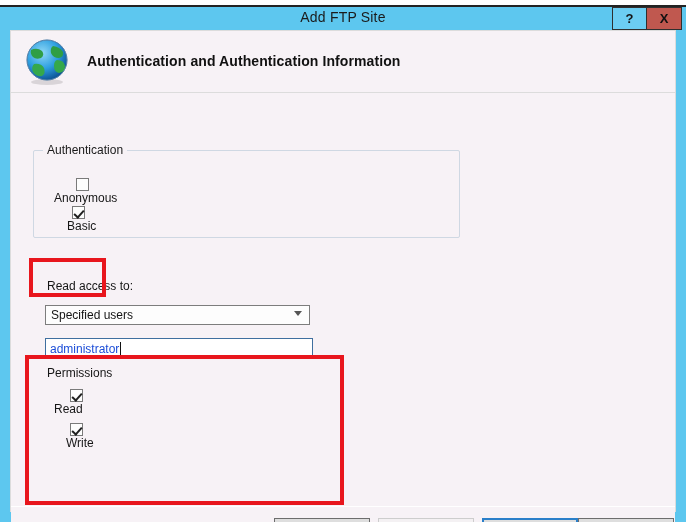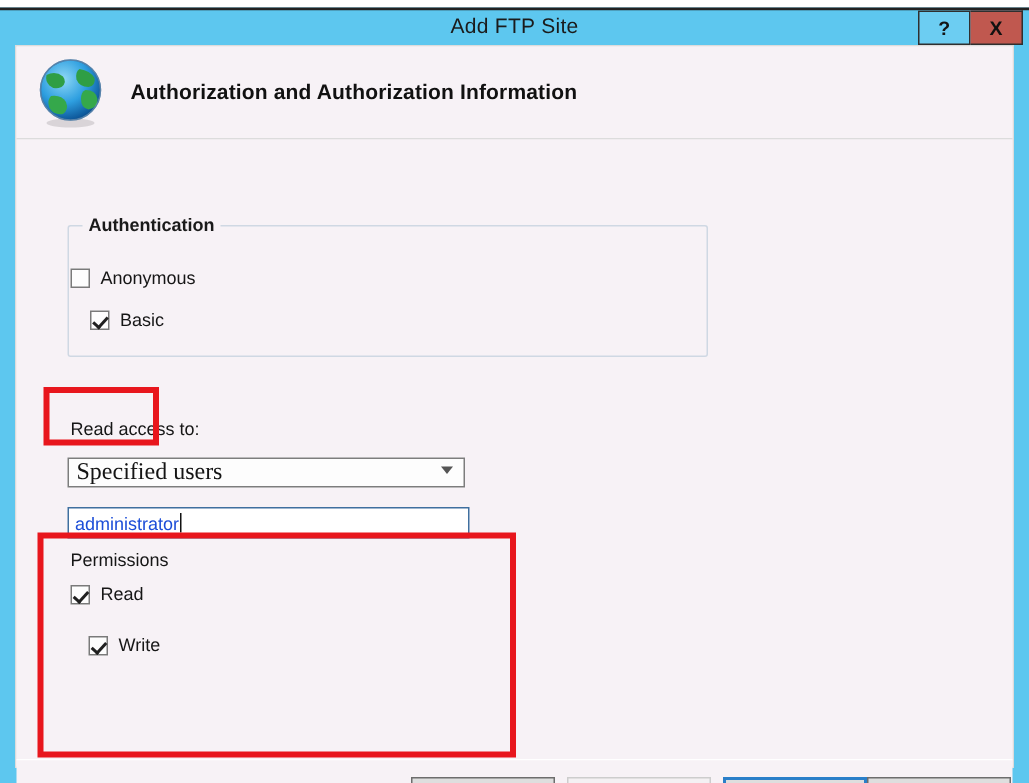--- a/index.html
+++ b/index.html
@@ -67,45 +67,44 @@
     border:1px solid #cfd8e3;
     border-radius:2px;
     box-sizing:border-box;
     background:transparent;
   }
   .gb-legend{
     position:absolute;top:-8px;left:9px;
     background:#f7f2f6;padding:0 4px;
     font-size:12px;color:#1a1a1a;
   }
-  .gb-auth{left:34px;top:57px;width:427px;height:88px;font-weight:bold;}
+  .gb-auth{left:22px;top:57px;width:427px;height:88px;}
   .gb-authz{left:22px;top:161px;width:427px;height:231px;}
 
-  .chk-row{position:absolute;display:flex;align-items:center;}
+  .chk-row{position:absolute;display:flex;align-items:center;flex-direction:column;}
   .cbox{
     width:13px;height:13px;box-sizing:border-box;
     border:1px solid #7a7a7a;background:#fdfdfd;
     position:relative;flex:0 0 auto;
   }
   .cbox.checked::after{
     content:"";position:absolute;left:3px;top:1px;
     width:4px;height:8px;border:solid #202020;
     border-width:0 2px 2px 0;transform:rotate(42deg);
   }
   .chk-label{font-size:12px;color:#161616;margin-left:7px;white-space:nowrap;}
 
   .field-label{position:absolute;font-size:12px;color:#161616;white-space:nowrap;}
 
   .combo{
     position:absolute;box-sizing:border-box;
     background:#fdfdfd;border:1px solid #7d7d7d;
     height:20px;display:flex;align-items:center;
-    padding-left:5px;font-size:16px;color:#141414;
+    padding-left:5px;font-size:12px;color:#141414;
     cursor:pointer;
-    font-family:Liberation Serif, serif;
   }
   .combo .caret{
     position:absolute;right:7px;top:5px;width:0;height:0;
     border-left:4px solid transparent;border-right:4px solid transparent;
     border-top:5px solid #555;
   }
   .textfield{
     position:absolute;box-sizing:border-box;
     background:#ffffff;border:1px solid #3f6f9f;
     height:21px;display:flex;align-items:center;
@@ -165,21 +164,21 @@
             </radialGradient>
           </defs>
           <ellipse cx="28" cy="46" rx="16" ry="3" fill="#000" opacity=".12"></ellipse>
           <circle cx="28" cy="24" r="20" fill="url(#gl)" stroke="#0d4d86" stroke-width="1"></circle>
           <path d="M12 14 q6 -3 11 1 q3 4 -1 7 q-5 2 -8 -1 q-3 -3 -2 -7z" fill="#2f9e45"></path>
           <path d="M15 28 q7 -1 10 4 q2 5 -2 8 q-6 1 -9 -4 q-2 -5 1 -8z" fill="#35a84b"></path>
           <path d="M34 10 q7 1 10 6 q1 5 -4 6 q-6 0 -8 -5 q-1 -5 2 -7z" fill="#2f9e45"></path>
           <path d="M38 24 q7 0 8 6 q0 6 -6 7 q-5 -1 -5 -7 q0 -5 3 -6z" fill="#35a84b"></path>
           <circle cx="28" cy="24" r="20" fill="none" stroke="#ffffff" stroke-opacity=".30" stroke-width="1"></circle>
         </svg>
-        <div class="hdr-caption">Authorization and Authorization Information</div>
+        <div class="hdr-caption">Authentication and Authentication Information</div>
       </div>
 
       <div class="content">
 
         <div class="groupbox gb-auth">
           <div class="gb-legend">Authentication</div>
         </div>
 
         <div class="chk-row" style="left:36px;top:85px;">
           <span class="cbox"></span>
@@ -199,21 +198,21 @@
           <span class="caret"></span>
         </div>
 
         <div class="textfield" style="left:34px;top:245px;width:268px;">
           <span>administrator</span>
             <span class="caretbar"></span>
         </div>
 
         <div class="field-label" style="left:36px;top:273px;">Permissions</div>
 
-        <div class="chk-row" style="left:36px;top:296px;">
+        <div class="chk-row" style="left:36px;top:296px;align-items:flex-end;">
           <span class="cbox checked"></span>
           <span class="chk-label">Read</span>
         </div>
 
         <div class="chk-row" style="left:36px;top:330px;margin-left:12px;">
           <span class="cbox checked"></span>
           <span class="chk-label">Write</span>
         </div>
 
         <div class="annot annot-basic"></div>

